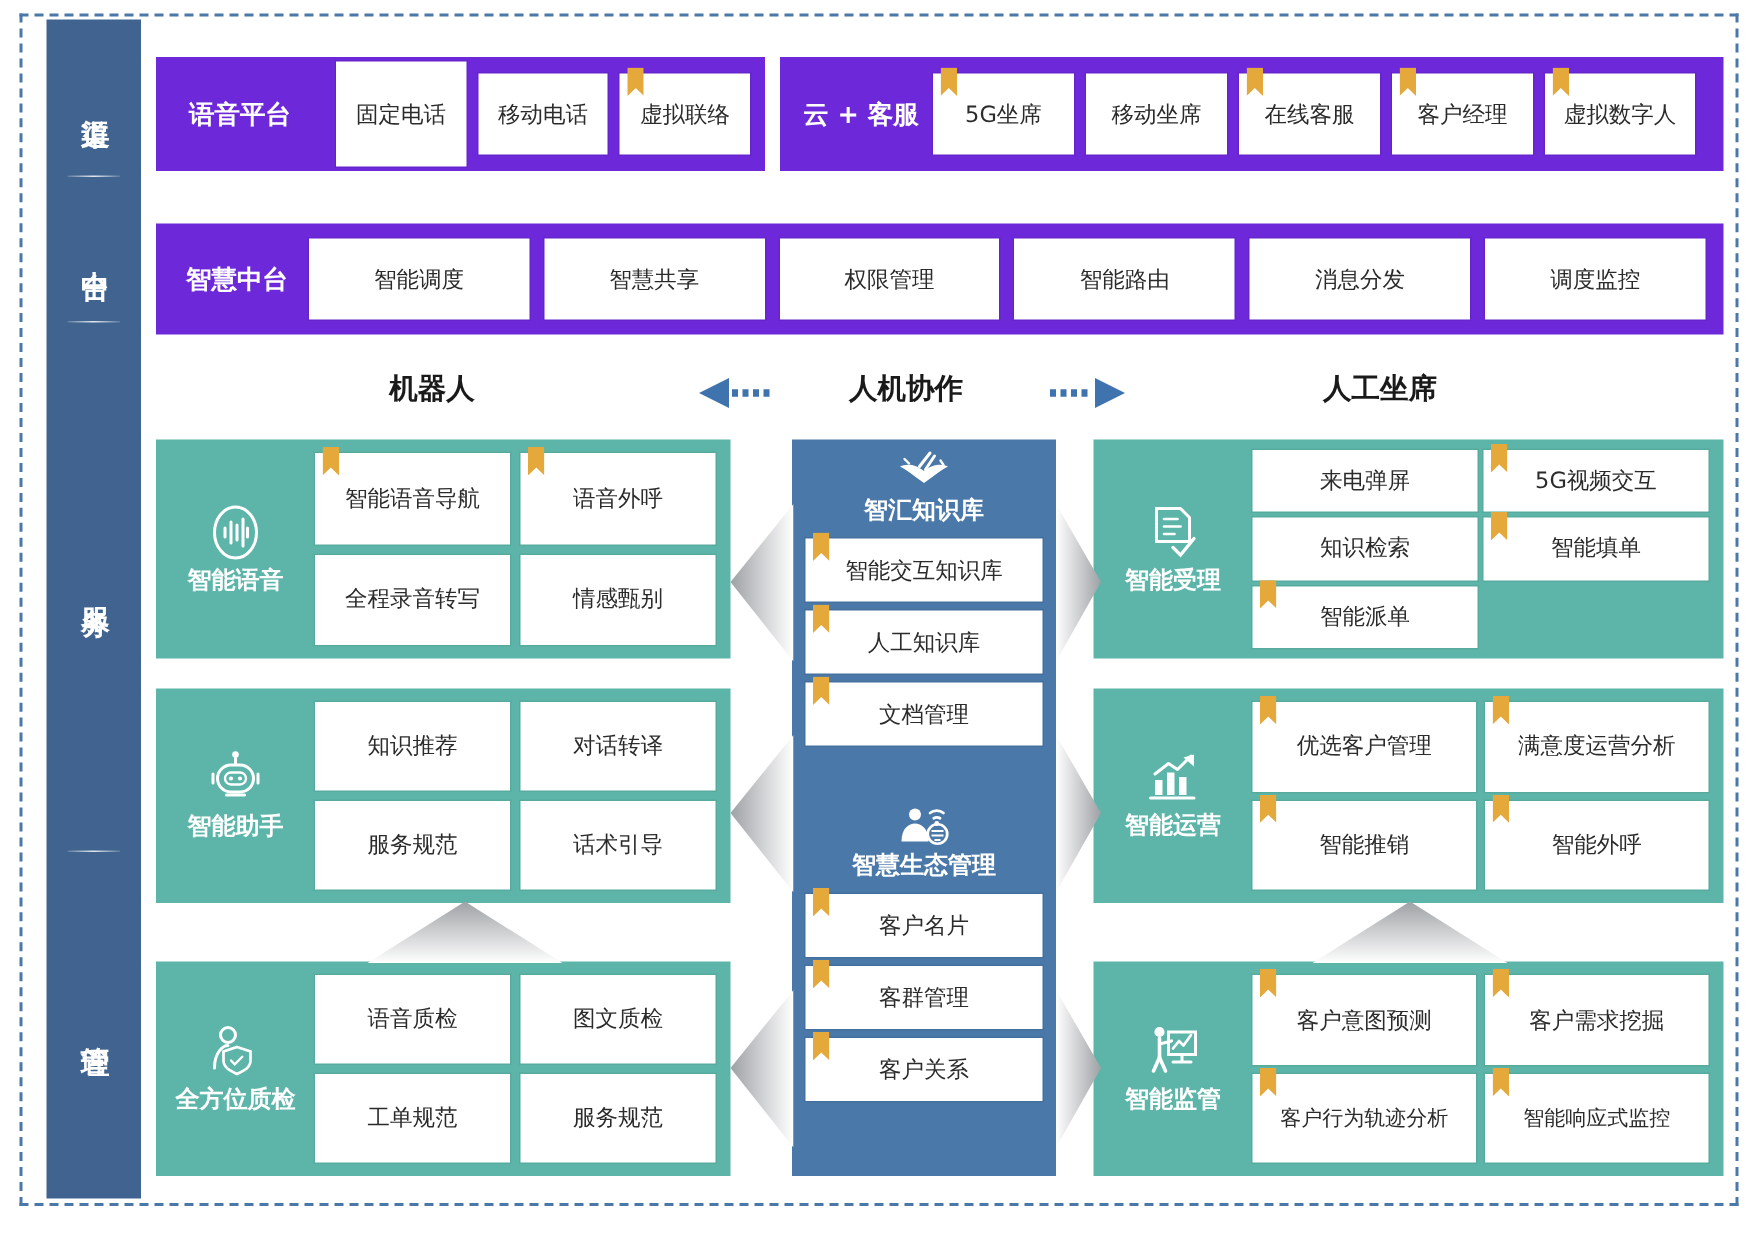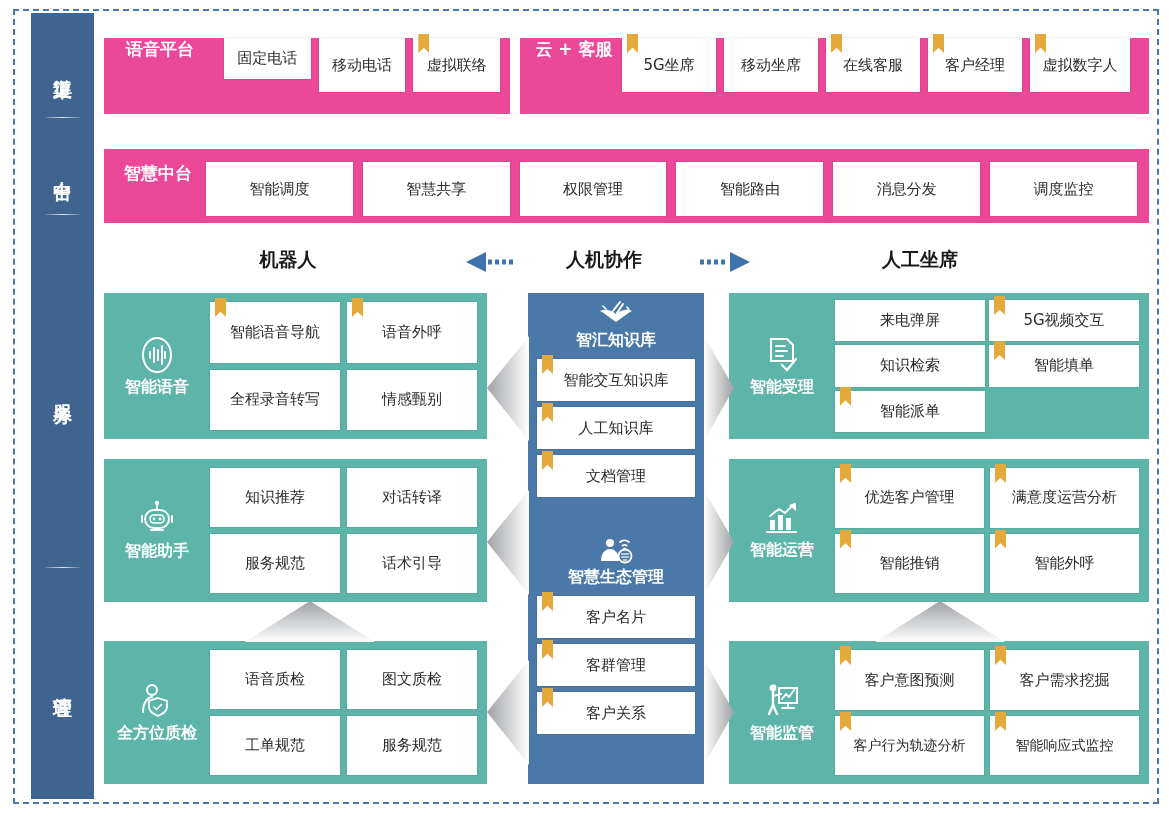--- a/index.html
+++ b/index.html
@@ -49,32 +49,32 @@
   .bm::before{
     content:""; position:absolute; left:5px; top:-4px;
     width:11px; height:19px;
     background:#e5a83a;
     clip-path:polygon(0 0,100% 0,100% 100%,50% 72%,0 100%);
   }
 
   
   .bluerow{
     position:absolute;
-    background:#ec4899;
-    display:flex; align-items:flex-start;
+    background:#6d28d9;
+    display:flex; align-items:center;
   }
   .rowlabel{
     color:#ffffff; font-weight:bold; font-size:17px; white-space:nowrap;
     flex:0 0 auto; text-align:center;
   }
 
   
   .colhead{
     position:absolute; top:246px; height:28px;
-    display:flex; align-items:center; justify-content:center;
+    display:flex; justify-content:center;
     font-weight:bold; font-size:19px; color:#1a1a1a; white-space:nowrap;
   }
   .flatarrow{ position:absolute; top:252px; height:20px; }
   .flatarrow svg{ display:block; }
 
   
   .block{ position:absolute; display:flex; }
   .block.teal{ background:#5cb5a8; }
   .block.blue{ background:#4a78a8; }
 
@@ -125,21 +125,21 @@
       <span class="txt">服务</span>
     </div>
     <div class="tier-sep"></div>
     <div class="tier" style="flex:1 1 auto">
       <span class="txt">管理</span>
     </div>
   </div>
 
   <div class="bluerow" style="left:104px; top:38px; width:406px; height:76px; padding:0 10px;">
     <div class="rowlabel" style="width:92px">语音平台</div>
-    <div class="chip" style="width:96px;height:41px;margin-left:18px">
+    <div class="chip" style="width:96px;height:70px;margin-left:18px">
       <span>固定电话</span>
     </div>
     <div class="chip" style="width:96px;height:54px;margin-left:8px">
       <span>移动电话</span>
     </div>
     <div class="chip bm" style="width:96px;height:54px;margin-left:8px">
       <span>虚拟联络</span>
     </div>
   </div>
 

